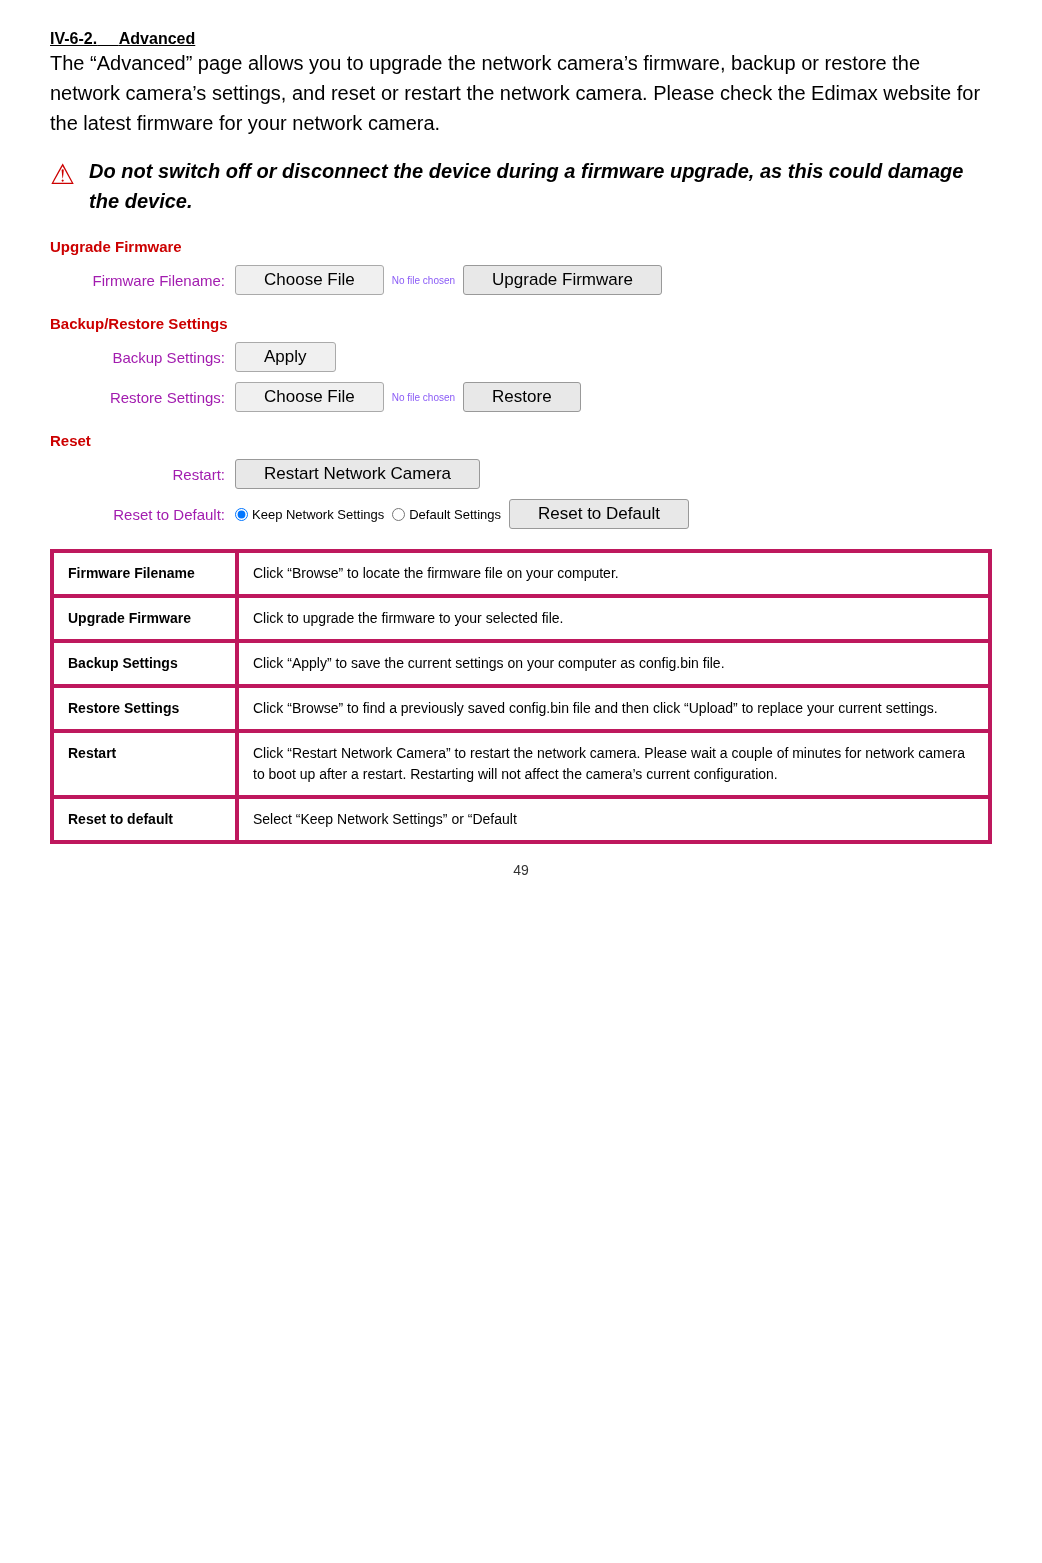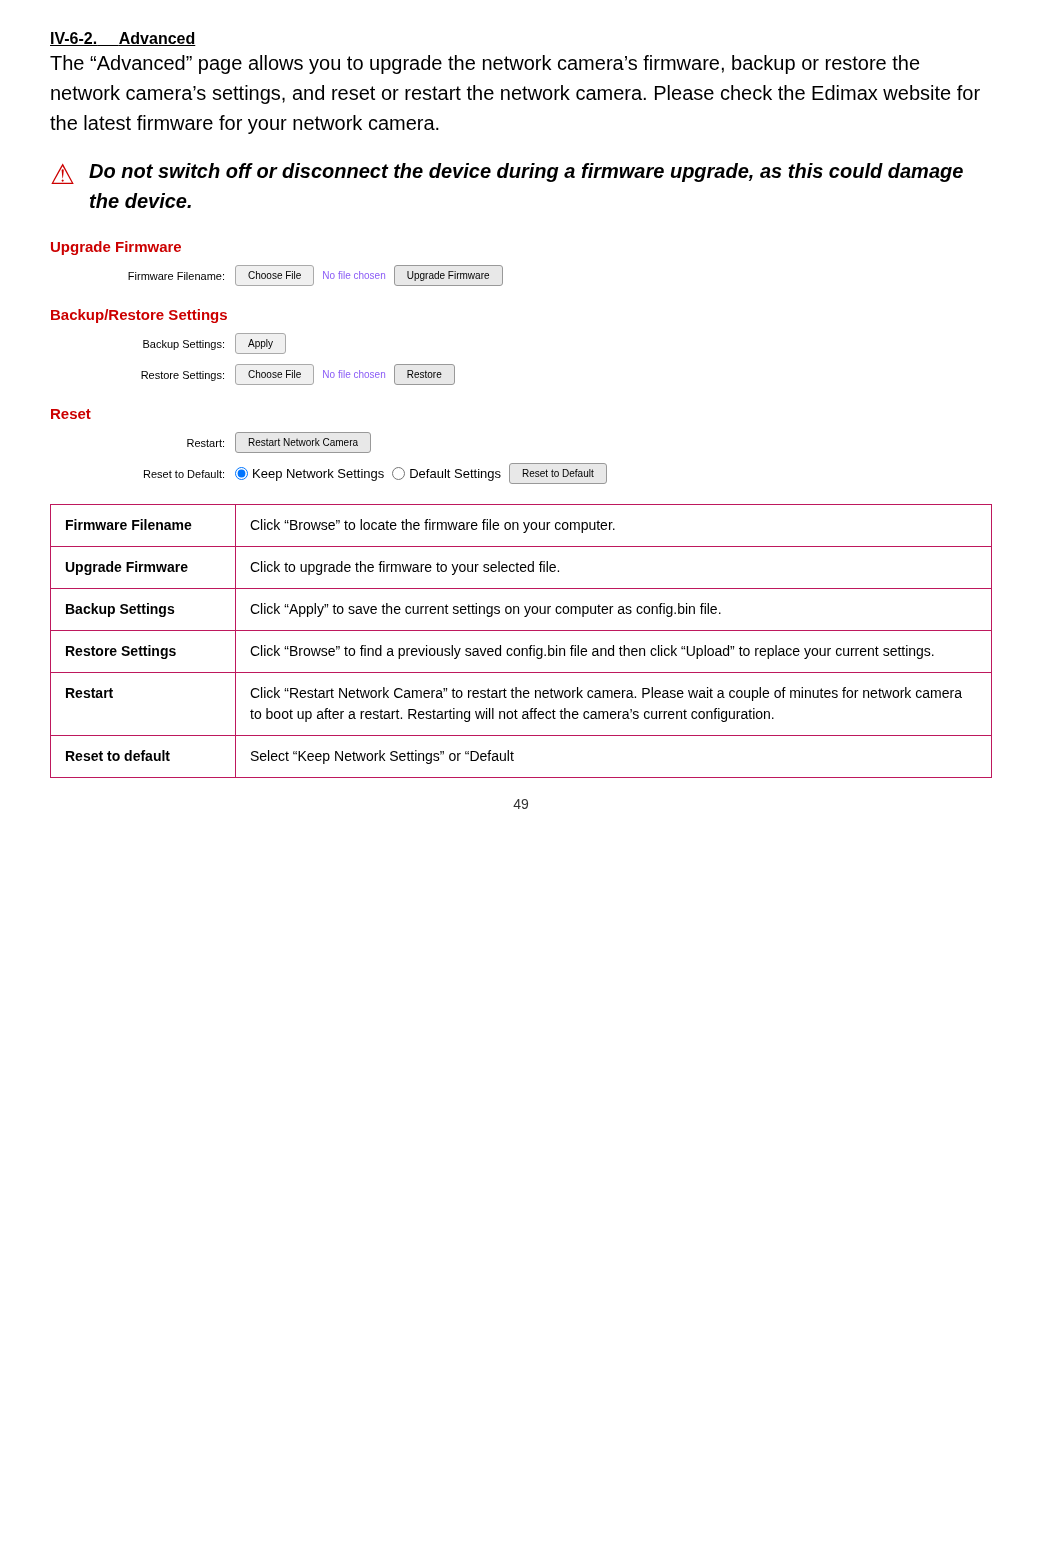--- a/index.html
+++ b/index.html
@@ -51,33 +51,33 @@
     }
     .form-row {
       display: flex;
       align-items: center;
       margin-bottom: 10px;
       gap: 10px;
     }
     .form-label {
       width: 165px;
       text-align: right;
-      color: #000000;
-      font-size: 11px;
+      color: #a21caf;
+      font-size: 15px;
       flex-shrink: 0;
     }
     .form-controls {
       display: flex;
       align-items: center;
       gap: 8px;
       flex-wrap: wrap;
     }
     .btn {
-      padding: 4px 12px;
-      font-size: 10px;
+      padding: 4px 28px;
+      font-size: 17px;
       background: #f0f0f0;
       border: 1px solid #aaa;
       border-radius: 3px;
       cursor: pointer;
       white-space: nowrap;
     }
     .btn-primary {
       background: #e8e8e8;
       border: 1px solid #999;
     }
@@ -100,21 +100,21 @@
     }
 
     
     .info-table {
       width: 100%;
       border-collapse: collapse;
       margin-top: 20px;
       font-size: 14px;
     }
     .info-table td {
-      border: 1px solid #be185d;
+      border: 4px solid #be185d;
       padding: 10px 14px;
       vertical-align: top;
       line-height: 1.5;
     }
     .info-table td:first-child {
       font-weight: bold;
       width: 185px;
       white-space: nowrap;
     }
     .page-number {

